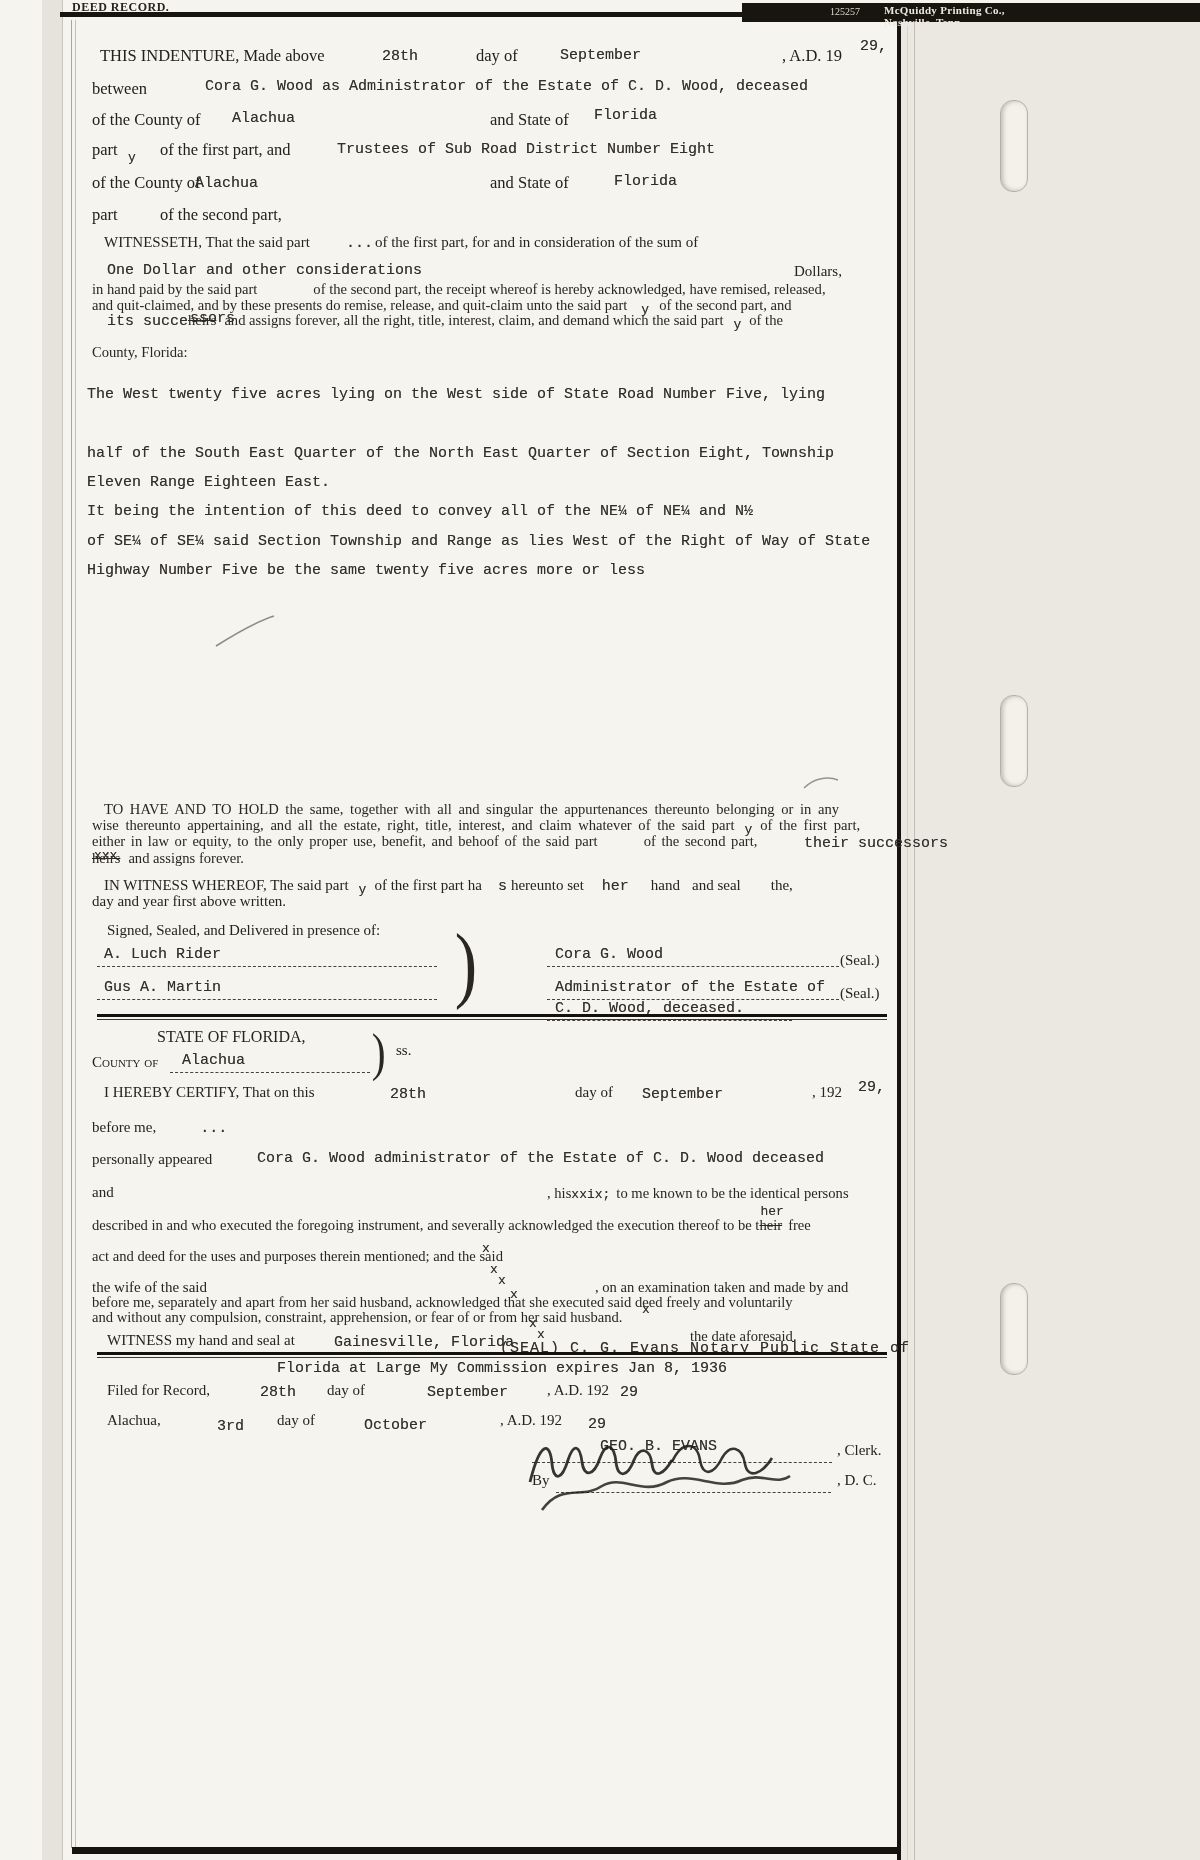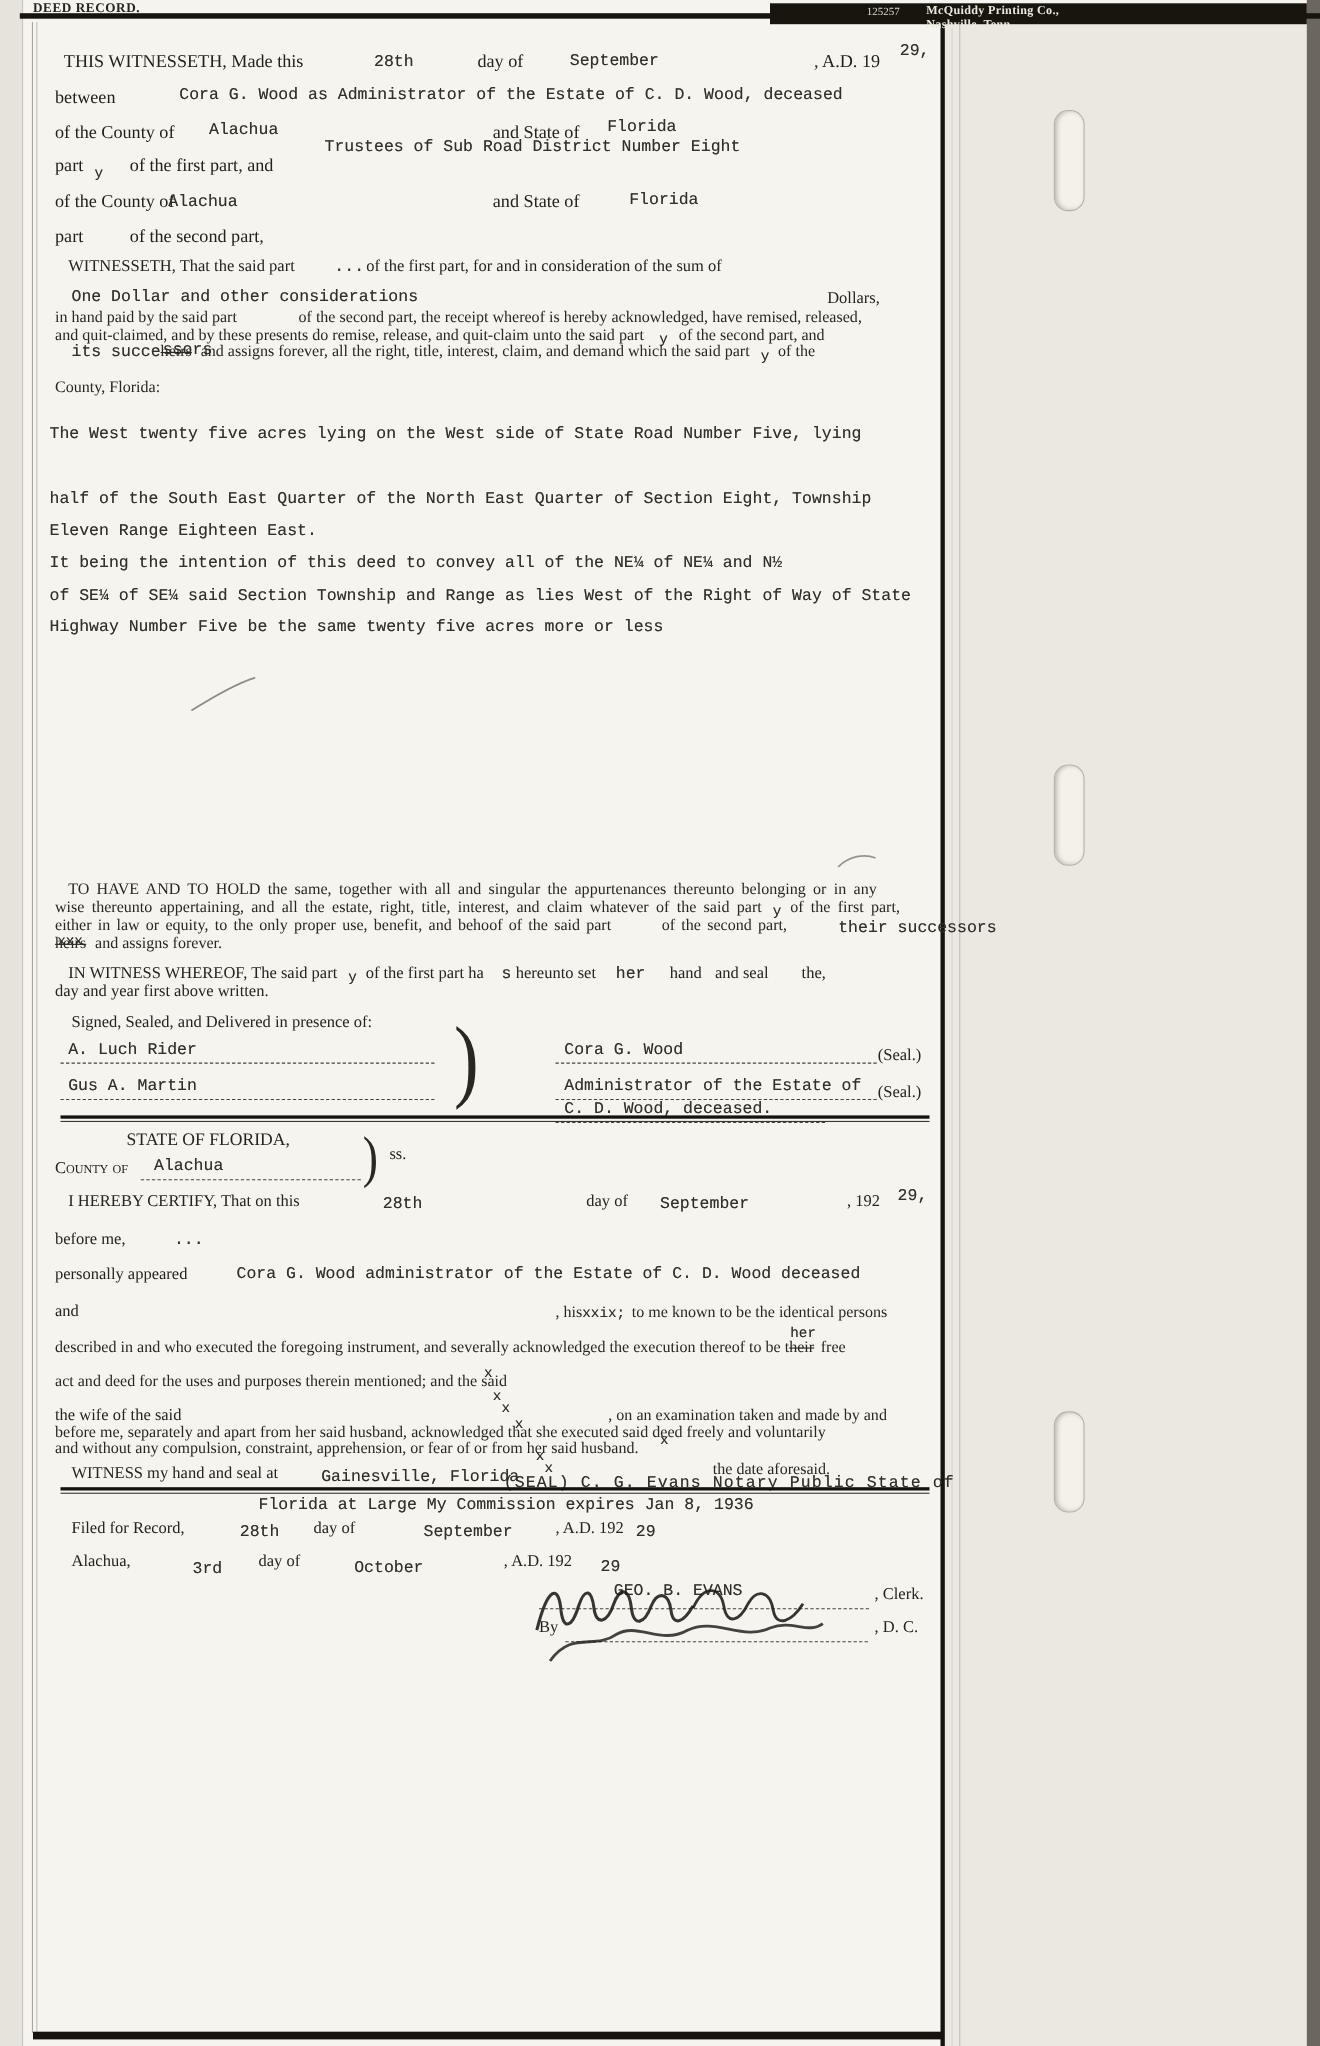--- a/index.html
+++ b/index.html
@@ -1,16 +1,16 @@
 <!DOCTYPE html>
 <html><head>
 <meta charset="utf-8">
 <style>
   html,body{margin:0;padding:0;width:1200px;height:1860px;overflow:hidden;background:#f6f4ee;}
-  .scan{position:relative;width:984px;height:1860px;background:#f6f4ee;font-family:"Liberation Serif",serif;color:#262320;}
+  .scan{position:relative;width:984px;height:1860px;background:#f6f4ee;font-family:"Liberation Serif",serif;color:#262320;margin-left:42px;}
   
   .left-edge{position:absolute;left:0;top:0;width:20px;height:1860px;background:#e6e3dc;}
   .paper-edge{position:absolute;left:20px;top:0;width:1px;height:1860px;background:#c9c5bc;}
   .margin-line1{position:absolute;left:29px;top:20px;width:1px;height:1828px;background:#aaa69d;}
   .margin-line2{position:absolute;left:33px;top:20px;width:1px;height:1828px;background:#c4c0b6;}
   .divider{position:absolute;left:855px;top:14px;width:4px;height:1846px;background:#151210;}
   .strip{position:absolute;left:859px;top:14px;width:329px;height:1846px;background:#ebe8e2;}
   .strip-l1{position:absolute;left:865px;top:14px;width:1px;height:1846px;background:#d6d3ca;}
   .strip-l2{position:absolute;left:872px;top:14px;width:1px;height:1846px;background:#c2beb4;}
   .right-edge{position:absolute;left:1188px;top:0;width:12px;height:1860px;background:#6b675f;}
@@ -59,39 +59,39 @@
   <div class="hole" style="top:100px"></div>
   <div class="hole" style="top:695px"></div>
   <div class="hole" style="top:1283px"></div>
 
   <div class="hdr-rule"></div>
   <div class="hdr-band"></div>
   <div class="hdr-title">DEED RECORD.</div>
   <div class="hdr-num">125257</div>
   <div class="hdr-printer">McQuiddy Printing Co., Nashville, Tenn.</div>
 
-  <span class="pr2 abs" style="left:58px;top:46px">THIS WITNESSETH, Made this</span>
+  <span class="pr2 abs" style="left:58px;top:46px">THIS INDENTURE, Made above</span>
   <span class="ty abs" style="left:340px;top:48px">28th</span>
   <span class="pr2 abs" style="left:434px;top:46px">day of</span>
   <span class="ty abs" style="left:518px;top:47px">September</span>
   <span class="pr2 abs" style="left:740px;top:46px">, A.D. 19</span>
   <span class="ty abs" style="left:818px;top:38px">29,</span>
 
   <span class="pr2 abs" style="left:50px;top:79px">between</span>
   <span class="ty abs" style="left:163px;top:78px">Cora G. Wood as Administrator of the Estate of C. D. Wood, deceased</span>
 
   <span class="pr2 abs" style="left:50px;top:110px">of the County of</span>
   <span class="ty abs" style="left:190px;top:110px">Alachua</span>
   <span class="pr2 abs" style="left:448px;top:110px">and State of</span>
   <span class="ty abs" style="left:552px;top:107px">Florida</span>
 
   <span class="pr2 abs" style="left:50px;top:140px">part</span>
   <span class="ty tys abs" style="left:86px;top:150px">y</span>
   <span class="pr2 abs" style="left:118px;top:140px">of the first part, and</span>
-  <span class="ty abs" style="left:295px;top:125px">Trustees of Sub Road District Number Eight</span>
+  <span class="ty abs" style="left:295px;top:141px">Trustees of Sub Road District Number Eight</span>
 
   <span class="pr2 abs" style="left:50px;top:173px">of the County of</span>
   <span class="ty abs" style="left:153px;top:175px">Alachua</span>
   <span class="pr2 abs" style="left:448px;top:173px">and State of</span>
   <span class="ty abs" style="left:572px;top:173px">Florida</span>
 
   <span class="pr2 abs" style="left:50px;top:205px">part</span>
   <span class="pr2 abs" style="left:118px;top:205px">of the second part,</span>
 
   <div class="line" style="left:62px;top:233px"><span class="pr">WITNESSETH, That the said part</span><span class="ty" style="margin-left:36px">...</span><span class="pr" style="margin-left:2px">of the first part, for and in consideration of the sum of</span></div>

